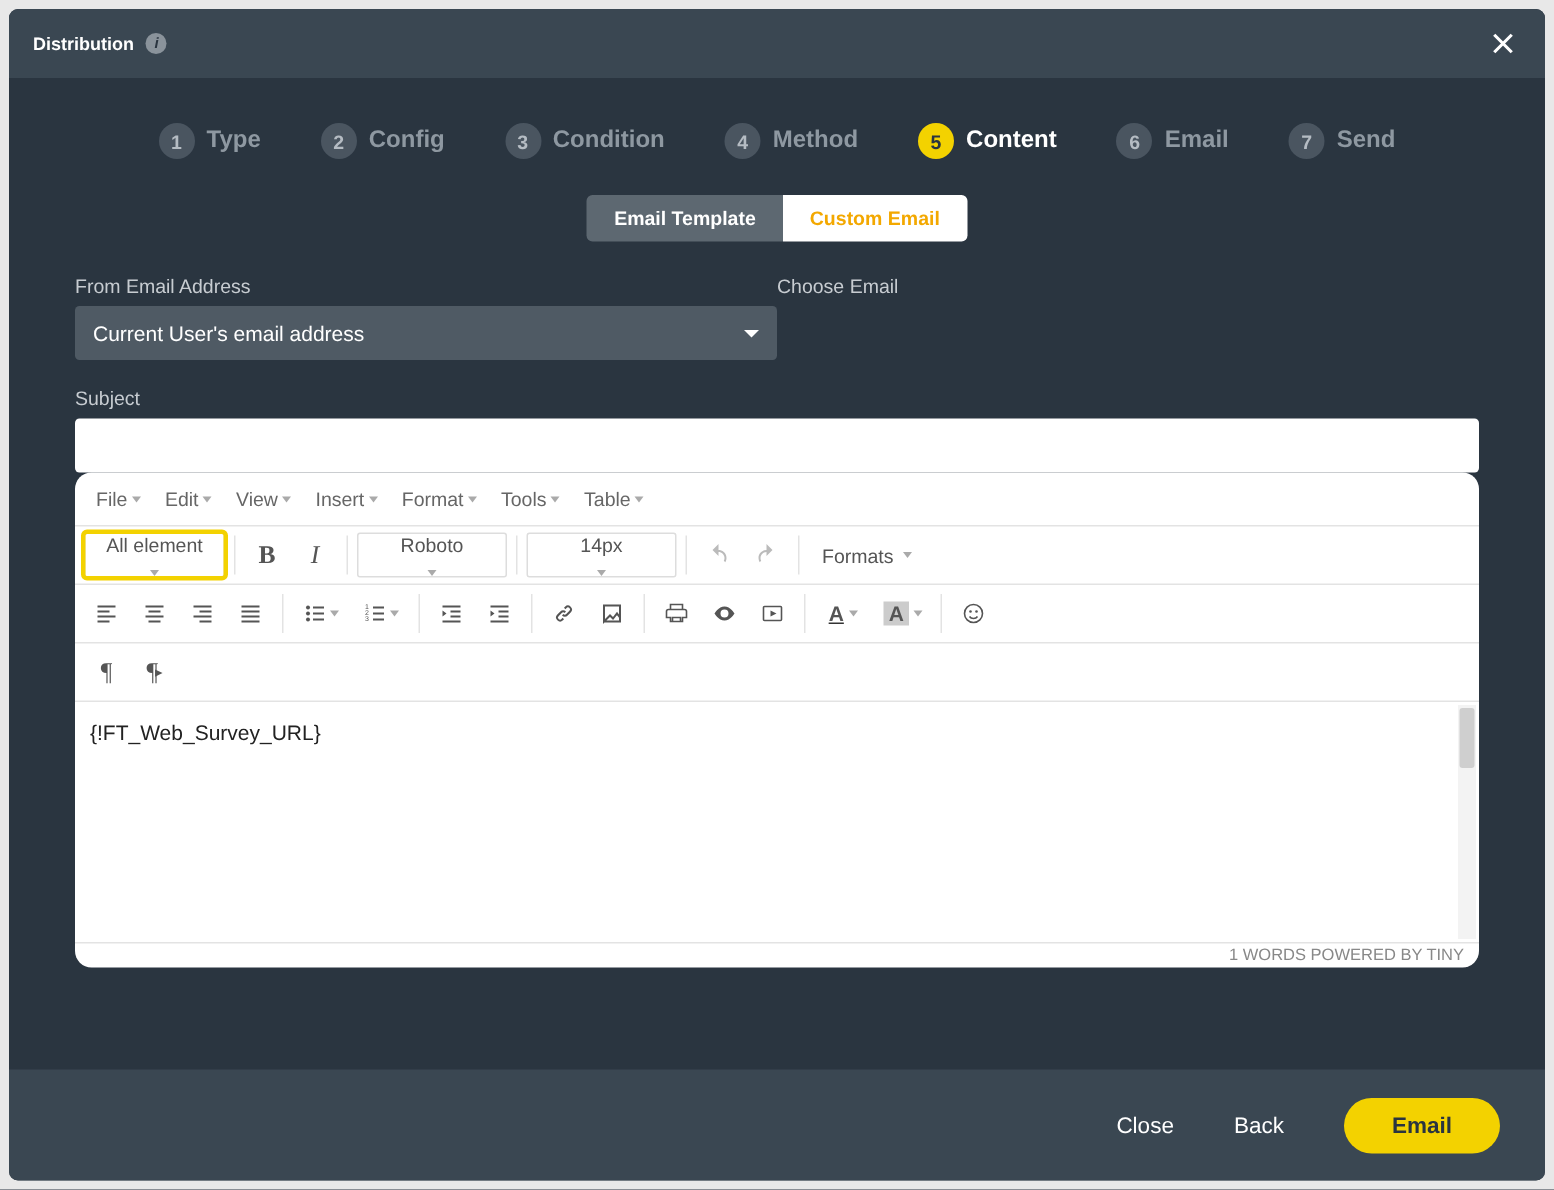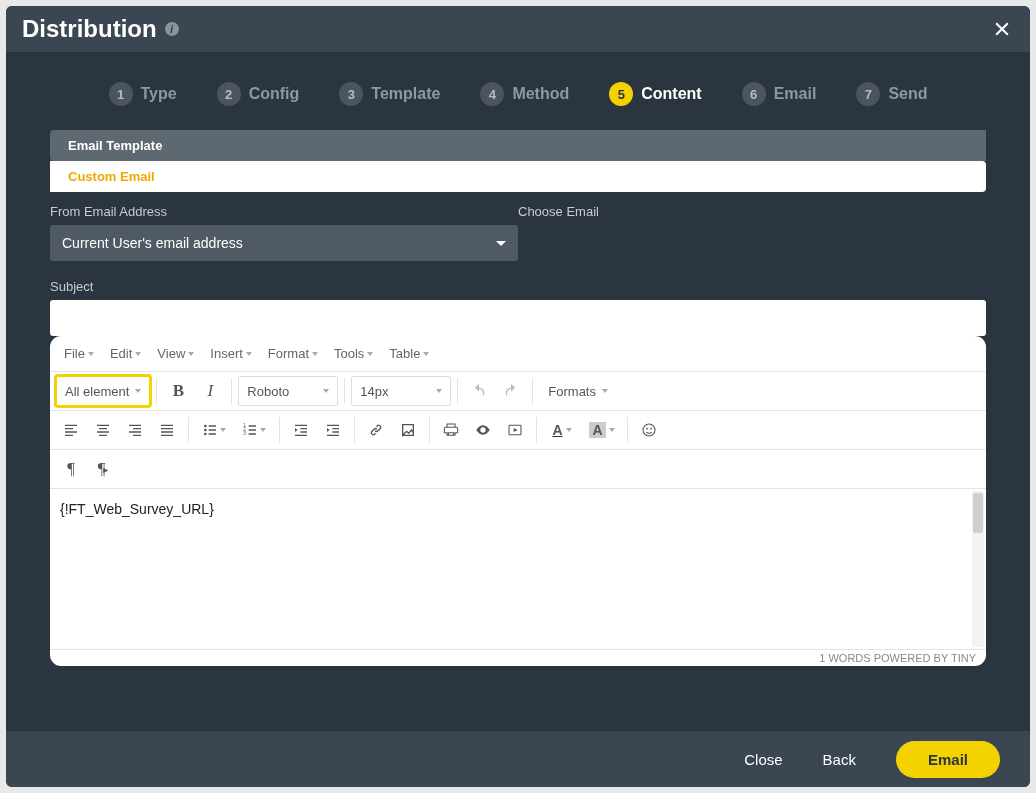--- a/index.html
+++ b/index.html
@@ -20,21 +20,21 @@
     flex-direction: column;
   }
   .header {
     background: #3a4752;
     height: 46px;
     display: flex;
     align-items: center;
     padding: 0 16px;
     color: #fff;
   }
-  .header-title { font-size: 24px; font-weight: 600; }
+  .header-title { font-size: 12px; font-weight: 600; }
   .info-icon {
     display: inline-flex; align-items: center; justify-content: center;
     width: 14px; height: 14px; border-radius: 50%;
     background: #8a939b; color: #2a3540;
     font-size: 10px; font-weight: 700; font-style: italic;
     margin-left: 8px;
   }
   .close-btn {
     margin-left: auto; width: 24px; height: 24px;
     display: flex; align-items: center; justify-content: center;
@@ -53,21 +53,21 @@
     display: flex; align-items: center; justify-content: center;
     font-size: 13px; font-weight: 600;
   }
   .step-label { font-size: 16px; font-weight: 600; color: #8e98a1; }
   .step.active .step-num { background: #f3d200; color: #2a3540; }
   .step.active .step-label { color: #fff; }
 
   .body { padding: 0 44px; flex: 1; overflow: auto; }
 
   .tab-switch {
-    display: flex; justify-content: center; margin-bottom: 12px; flex-direction: column;
+    display: flex; justify-content: center; margin-bottom: 22px;
   }
   .tab {
     padding: 8px 18px; font-size: 13px; font-weight: 600;
     background: #5d6871; color: #fff; cursor: pointer;
   }
   .tab:first-child { border-radius: 4px 0 0 4px; }
   .tab:last-child  { border-radius: 0 4px 4px 0; }
   .tab.active { background: #fff; color: #f3a800; }
 
   .row { display: flex; gap: 0; margin-bottom: 18px; }
@@ -122,21 +122,21 @@
     color: #555; cursor: pointer; border-radius: 2px;
     font-size: 14px;
   }
   .tdrop {
     height: 30px; padding: 0 8px;
     display: flex; align-items: center; gap: 6px;
     font-size: 13px; color: #555; cursor: pointer;
     border: 1px solid transparent;
   }
   .tdrop.wide { min-width: 100px; justify-content: space-between; }
-  .tdrop.box { border: 1px solid #ddd; border-radius: 2px; padding: 0 8px; }
+  .tdrop.box { border: 1px solid #ddd; border-radius: 2px; padding: 0 8px; flex-direction: column; }
   .highlight { outline: 3px solid #f3d200; outline-offset: -1px; border-radius: 2px; }
 
   .toolbar2 {
     display: flex; align-items: center;
     padding: 4px 6px; border-bottom: 1px solid #e3e3e3;
     gap: 2px;
   }
 
   .editor-body {
     height: 160px; padding: 12px 10px; font-size: 14px; color: #222;
@@ -151,21 +151,21 @@
     background: #cfcfcf; border-radius: 2px;
   }
 
   .statusbar {
     border-top: 1px solid #e3e3e3;
     font-size: 11px; color: #888;
     text-align: right; padding: 2px 10px;
   }
 
   .footer {
-    height: 56px; background: #3a4752;
+    height: 74px; background: #3a4752;
     display: flex; align-items: center; justify-content: flex-end;
     gap: 40px; padding: 0 30px;
   }
   .link-btn { color: #fff; font-size: 15px; font-weight: 500; cursor: pointer; }
   .primary-btn {
     background: #f3d200; color: #2a3540;
     font-size: 15px; font-weight: 700;
     padding: 10px 32px; border-radius: 22px;
     cursor: pointer;
   }
@@ -193,21 +193,21 @@
     <div class="step">
       <span class="step-num">1</span>
       <span class="step-label">Type</span>
     </div>
     <div class="step">
       <span class="step-num">2</span>
       <span class="step-label">Config</span>
     </div>
     <div class="step">
       <span class="step-num">3</span>
-      <span class="step-label">Template</span>
+      <span class="step-label">Condition</span>
     </div>
     <div class="step">
       <span class="step-num">4</span>
       <span class="step-label">Method</span>
     </div>
     <div class="step active">
       <span class="step-num">5</span>
       <span class="step-label">Content</span>
     </div>
     <div class="step">

